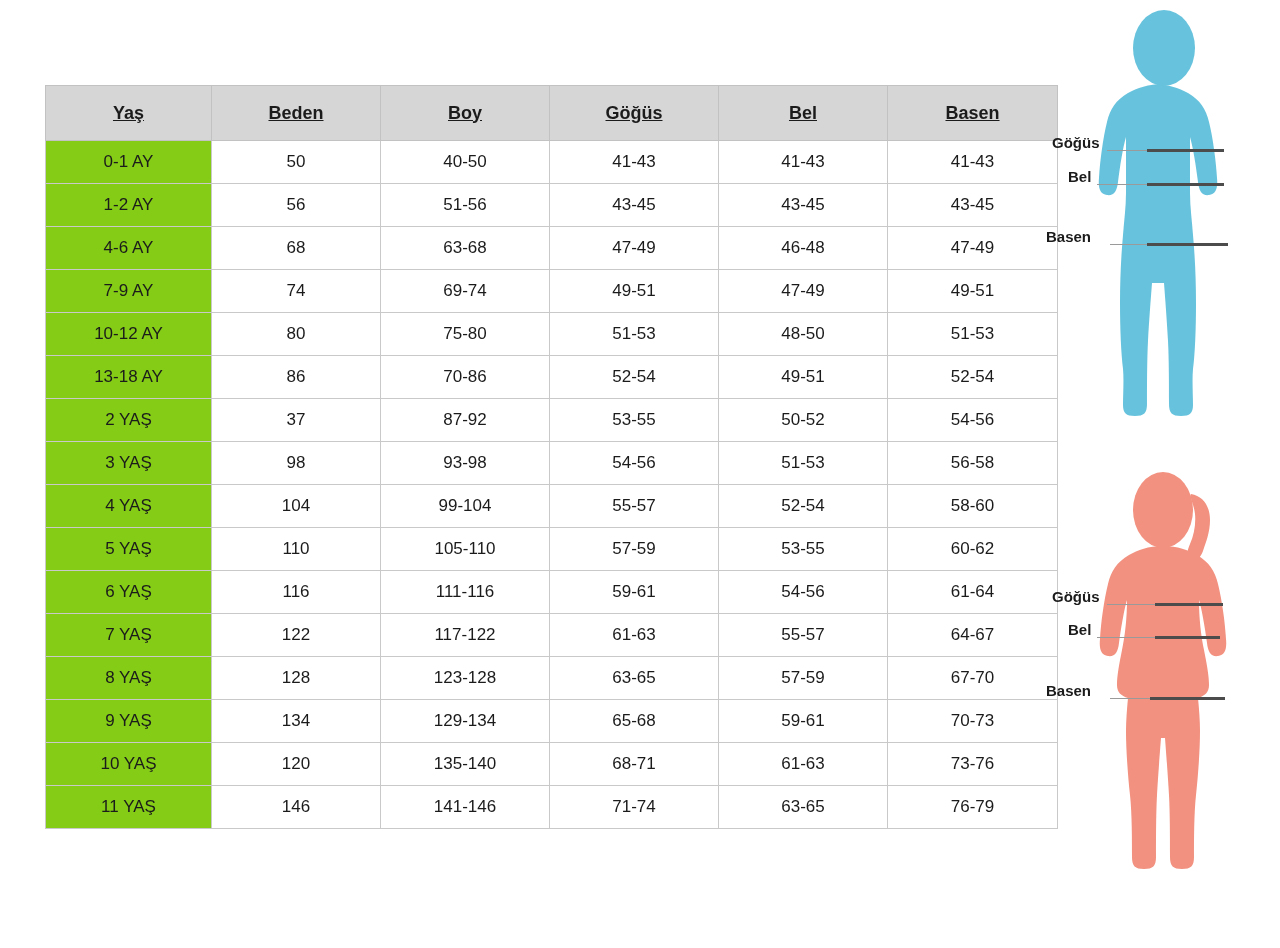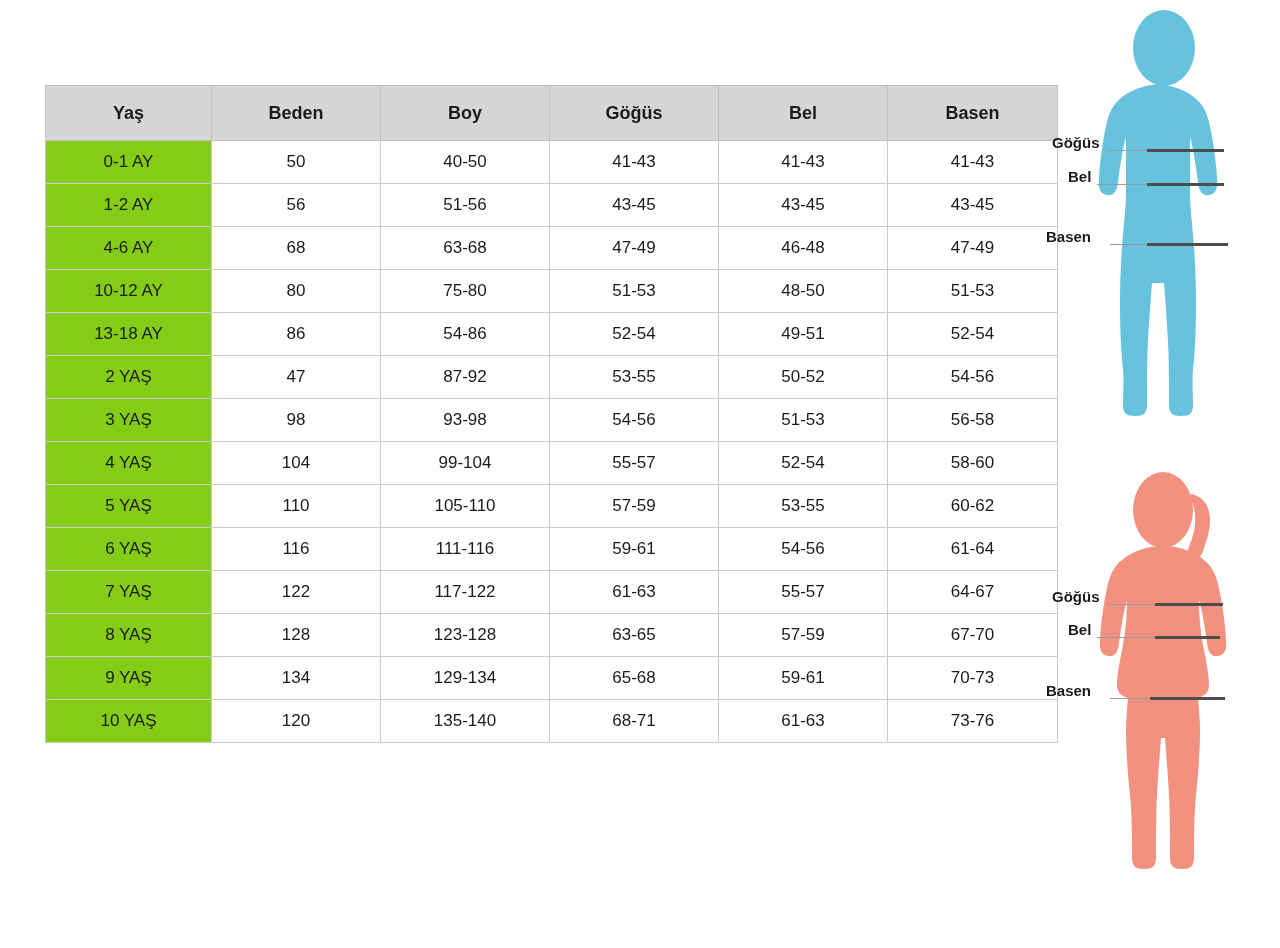--- a/index.html
+++ b/index.html
@@ -35,20 +35,21 @@
     color: #1b1b1b;
     height: 42px;
     padding: 0;
   }
   table.size-table thead th {
     background: #d6d6d6;
     font-weight: bold;
     font-size: 18px;
     height: 54px;
     border-color: #c2c2c2;
+    text-decoration: underline;
   }
   table.size-table tbody td {
     background: #ffffff;
   }
   table.size-table tbody td.col-age {
     background: #84cc16;
   }
 
   
   .figure-block {
@@ -150,38 +151,46 @@
         </tr>
         <tr>
           <td class="col-age">4-6 AY</td>
           <td>68</td>
           <td>63-68</td>
           <td>47-49</td>
           <td>46-48</td>
           <td>47-49</td>
         </tr>
         <tr>
+          <td class="col-age">7-9 AY</td>
+          <td>74</td>
+          <td>69-74</td>
+          <td>49-51</td>
+          <td>47-49</td>
+          <td>49-51</td>
+        </tr>
+        <tr>
           <td class="col-age">10-12 AY</td>
           <td>80</td>
           <td>75-80</td>
           <td>51-53</td>
           <td>48-50</td>
           <td>51-53</td>
         </tr>
         <tr>
           <td class="col-age">13-18 AY</td>
           <td>86</td>
-          <td>54-86</td>
+          <td>70-86</td>
           <td>52-54</td>
           <td>49-51</td>
           <td>52-54</td>
         </tr>
         <tr>
           <td class="col-age">2 YAŞ</td>
-          <td>47</td>
+          <td>37</td>
           <td>87-92</td>
           <td>53-55</td>
           <td>50-52</td>
           <td>54-56</td>
         </tr>
         <tr>
           <td class="col-age">3 YAŞ</td>
           <td>98</td>
           <td>93-98</td>
           <td>54-56</td>
@@ -236,20 +245,28 @@
           <td>59-61</td>
           <td>70-73</td>
         </tr>
         <tr>
           <td class="col-age">10 YAŞ</td>
           <td>120</td>
           <td>135-140</td>
           <td>68-71</td>
           <td>61-63</td>
           <td>73-76</td>
+        </tr>
+        <tr>
+          <td class="col-age">11 YAŞ</td>
+          <td>146</td>
+          <td>141-146</td>
+          <td>71-74</td>
+          <td>63-65</td>
+          <td>76-79</td>
         </tr>
       </tbody>
   </table>
 </div>
 
 <div class="figure-block" id="boy-figure">
   <svg width="210" height="465" viewBox="0 0 210 465" xmlns="http://www.w3.org/2000/svg">
     <g fill="#67c3dd">
       <ellipse cx="104" cy="38" rx="31" ry="38"></ellipse>
       <path d="M104 74

